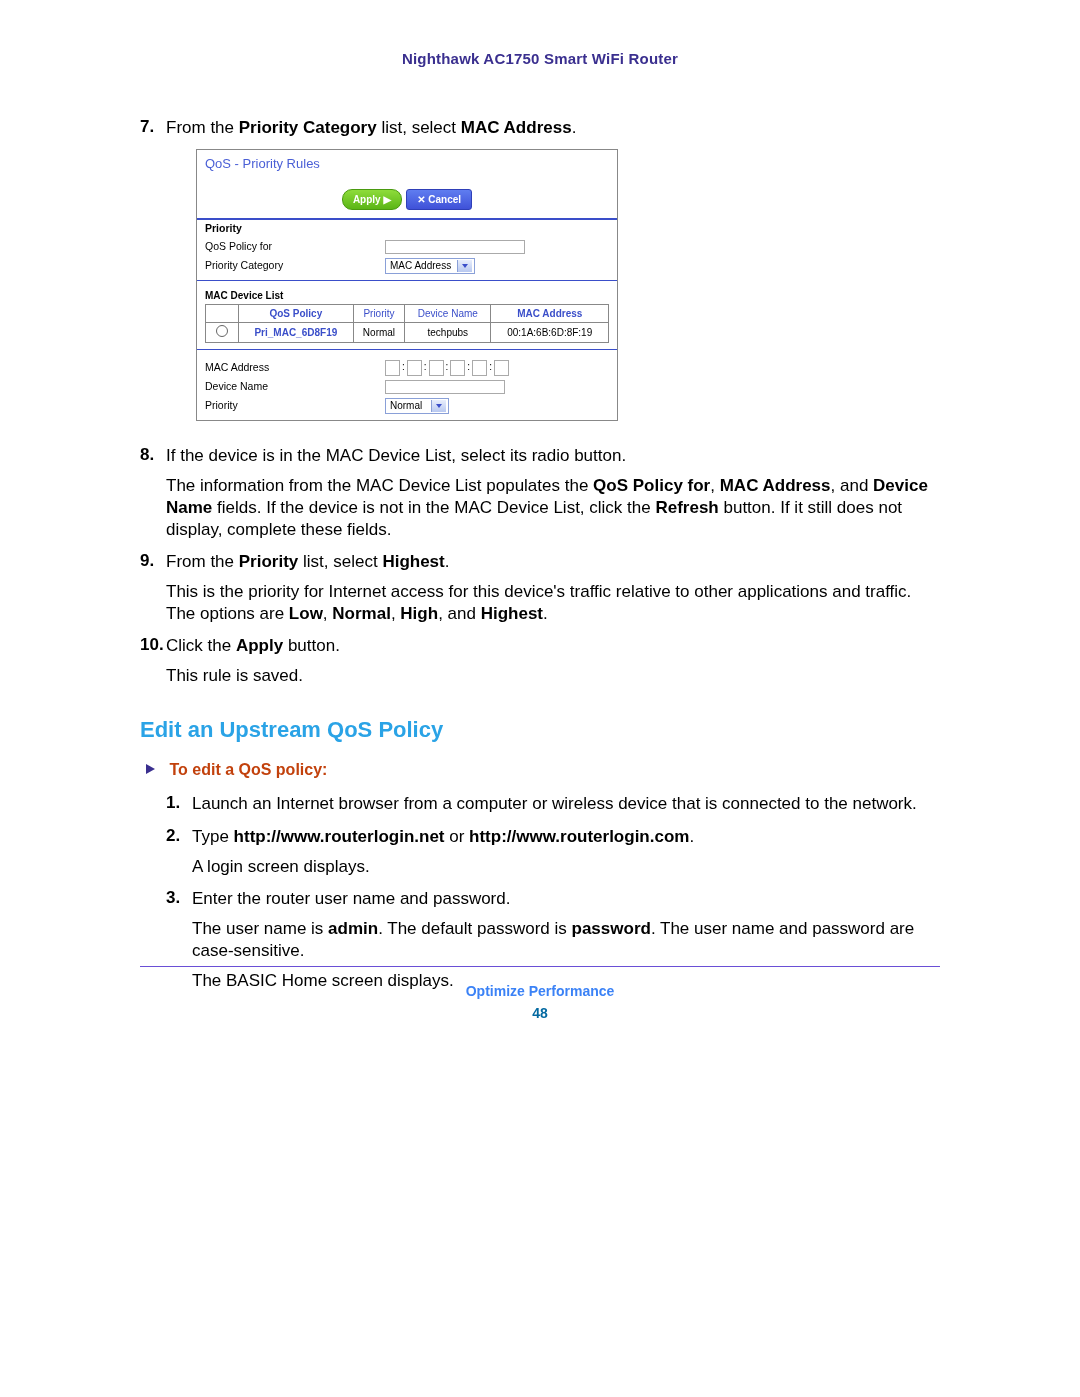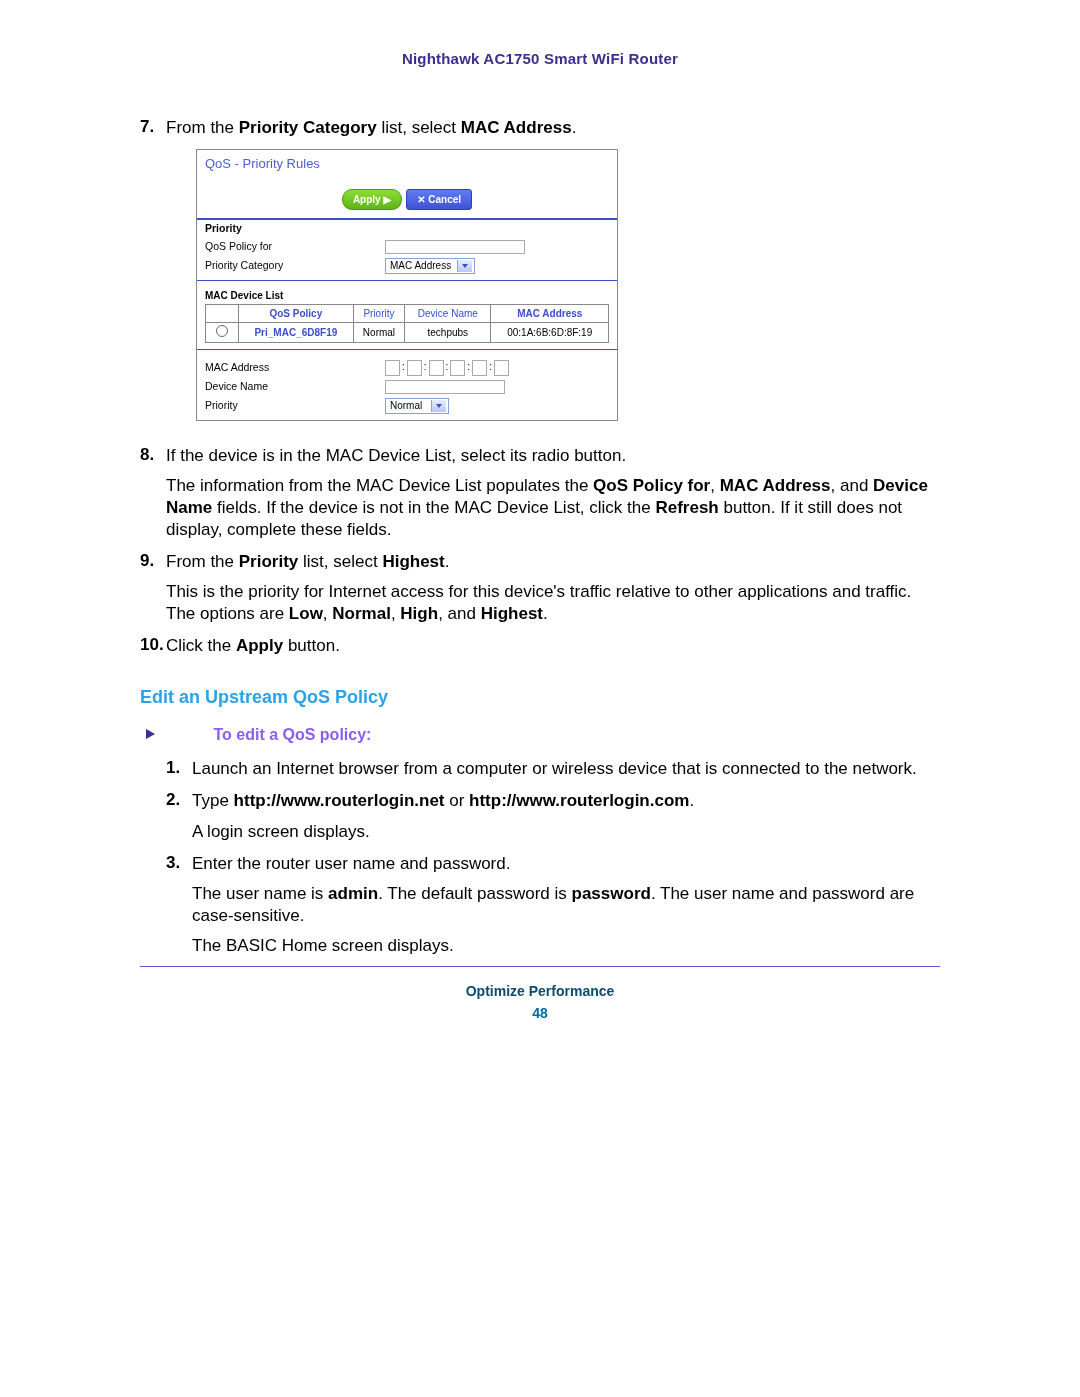--- a/index.html
+++ b/index.html
@@ -46,40 +46,40 @@
     width: calc(100% - 30px);
     font-size: 17px;
     line-height: 1.3;
   }
   .li-cont {
     margin-top: 8px;
   }
   .b { font-weight: bold; }
   .section-h {
     color: #2aa3e6;
-    font-size: 18px;
+    font-size: 22px;
     font-weight: bold;
     margin: 28px 0 18px 0;
   }
   .task-head {
     color: #3a2f8f;
     font-size: 16px;
     font-weight: bold;
     margin: 0 0 14px 6px;
   }
   .task-head .chev {
     display: inline-block;
     width: 0; height: 0;
     border-top: 5px solid transparent;
     border-bottom: 5px solid transparent;
     border-left: 9px solid #3a2f8f;
     margin-right: 10px;
     vertical-align: 1px;
   }
-  .task-head .ttxt { color: #8b5cf6; margin-left: 44px; }
+  .task-head .ttxt { color: #c2410c; }
   .ol-inner {
     margin: 0 0 0 26px;
     padding: 0;
     list-style: none;
   }
   .ol-inner > li { margin-bottom: 10px; }
   .screenshot {
     margin: 10px 0 14px 30px;
     width: 420px;
     border: 1px solid #888;
@@ -203,21 +203,21 @@
     position: absolute;
     left: 0; right: 0;
     bottom: 46px;
     text-align: center;
   }
   .footer-line {
     border-top: 1px solid #6a4fd6;
     margin: 0 140px 16px 140px;
   }
   .footer-txt {
-    color: #0c4a6e;
+    color: #3b82f6;
     font-weight: bold;
     font-size: 14px;
   }
   .footer-num {
     color: #0369a1;
     font-weight: bold;
     font-size: 14px;
     margin-top: 6px;
   }
 </style>
@@ -295,21 +295,21 @@
               <div class="lbl">Priority</div>
               <div class="ss-select" style="width: 64px;">
                 <span>Normal</span>
                 <span class="dd"></span>
               </div>
             </div>
             <div style="height: 4px;"></div>
           </div></span></li>
       <li><span class="num">8.</span><span class="li-body"><span>If the device is in the MAC Device List, select its radio button.</span><div class="li-cont"><span>The information from the MAC Device List populates the <span class="b">QoS Policy for</span>, <span class="b">MAC Address</span>, and <span class="b">Device Name</span> fields. If the device is not in the MAC Device List, click the <span class="b">Refresh</span> button. If it still does not display, complete these fields.</span></div></span></li>
       <li><span class="num">9.</span><span class="li-body"><span>From the <span class="b">Priority</span> list, select <span class="b">Highest</span>.</span><div class="li-cont"><span>This is the priority for Internet access for this device's traffic relative to other applications and traffic. The options are <span class="b">Low</span>, <span class="b">Normal</span>, <span class="b">High</span>, and <span class="b">Highest</span>.</span></div></span></li>
-      <li><span class="num">10.</span><span class="li-body"><span>Click the <span class="b">Apply</span> button.</span></span></li>
+      <li><span class="num">10.</span><span class="li-body"><span>Click the <span class="b">Apply</span> button.</span><div class="li-cont"><span>This rule is saved.</span></div></span></li>
     </ul>
 
   <div class="section-h">Edit an Upstream QoS Policy</div>
 
   <div class="task-head">
     <span class="chev"></span>
     <span class="ttxt">To edit a QoS policy:</span>
   </div>
 
   <ul class="ol-inner" id="steps-b">

